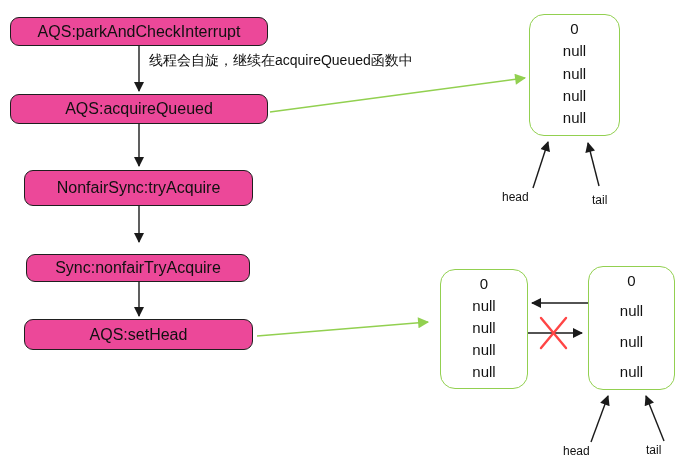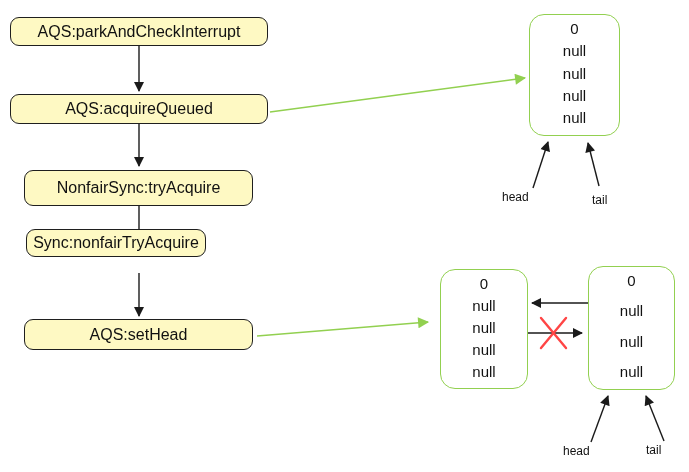--- a/index.html
+++ b/index.html
@@ -5,28 +5,28 @@
   :root{
     --green:#92d050;
     --red:#ff4545;
     --ink:#111111;
   }
   html,body{margin:0;padding:0;background:#ffffff;}
   body{font-family:"Liberation Sans","DejaVu Sans",sans-serif;color:var(--ink);}
   .stage{position:relative;width:689px;height:472px;background:#ffffff;overflow:hidden;}
 
   .fbox{
-    position:absolute;background:#fef9c3;border:1.4px solid #1f1f1f;border-radius:9px;
+    position:absolute;background:#ec4899;border:1.4px solid #1f1f1f;border-radius:9px;
     display:flex;align-items:center;justify-content:center;
     font-size:16px;color:var(--ink);box-sizing:border-box;white-space:nowrap;
   }
   .fbox-1{left:10px;top:17px;width:258px;height:29px;}
   .fbox-2{left:10px;top:94px;width:258px;height:30px;}
   .fbox-3{left:24px;top:170px;width:229px;height:36px;}
-  .fbox-4{left:26px;top:229px;width:180px;height:28px;justify-content:center;}
+  .fbox-4{left:26px;top:254px;width:224px;height:28px;justify-content:center;}
   .fbox-5{left:24px;top:319px;width:229px;height:31px;}
 
   .qbox{
     position:absolute;background:#ffffff;border:1.8px solid var(--green);border-radius:15px;
     display:flex;flex-direction:column;justify-content:space-between;
     padding:3px 0 6px 0;box-sizing:border-box;
     font-size:15px;text-align:center;color:var(--ink);
   }
   .qbox .qrow{line-height:22px;}
   .qbox-top{left:529px;top:14px;width:91px;height:122px;}
@@ -94,20 +94,21 @@
     <span>NonfairSync:tryAcquire</span>
   </div>
   <div class="fbox fbox-4">
     <span>Sync:nonfairTryAcquire</span>
   </div>
   <div class="fbox fbox-5">
     <span>AQS:setHead</span>
   </div>
 
   <div class="note">
+    <div>线程会自旋，继续在acquireQueued函数中</div>
   </div>
 
   <div class="qbox qbox-top">
     <div class="qrow">0</div>
     <div class="qrow">null</div>
     <div class="qrow">null</div>
     <div class="qrow">null</div>
     <div class="qrow">null</div>
   </div>
   <div class="ptr ptr-top-head">head</div>

